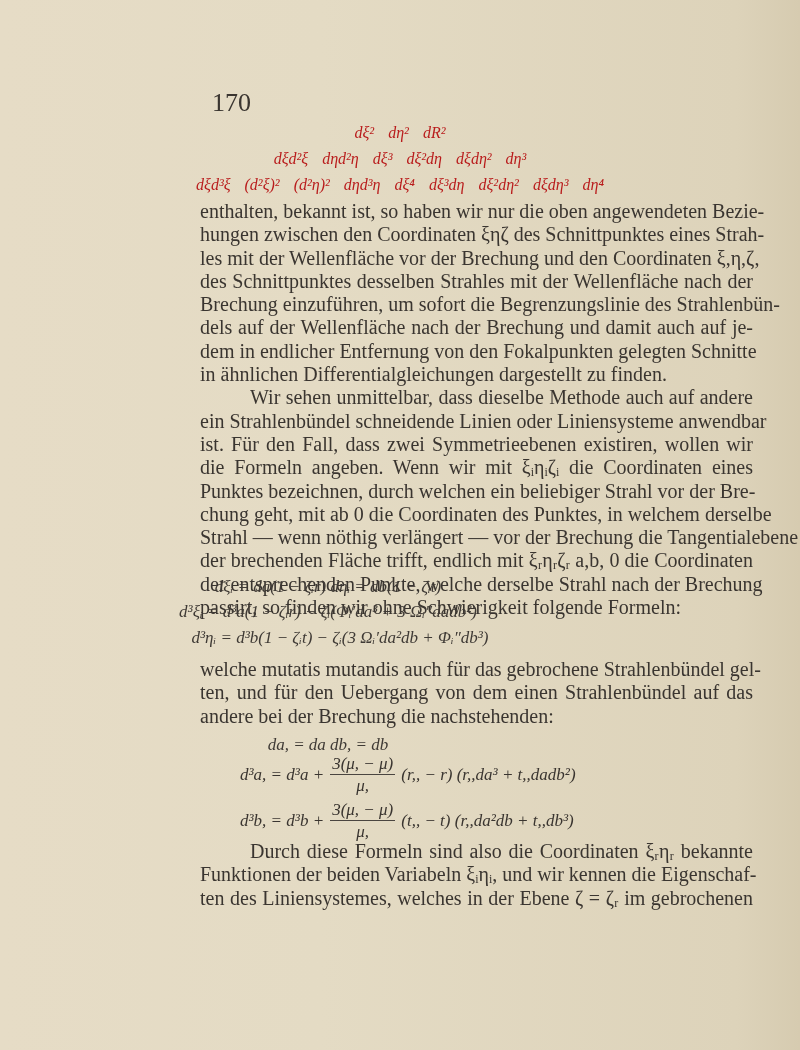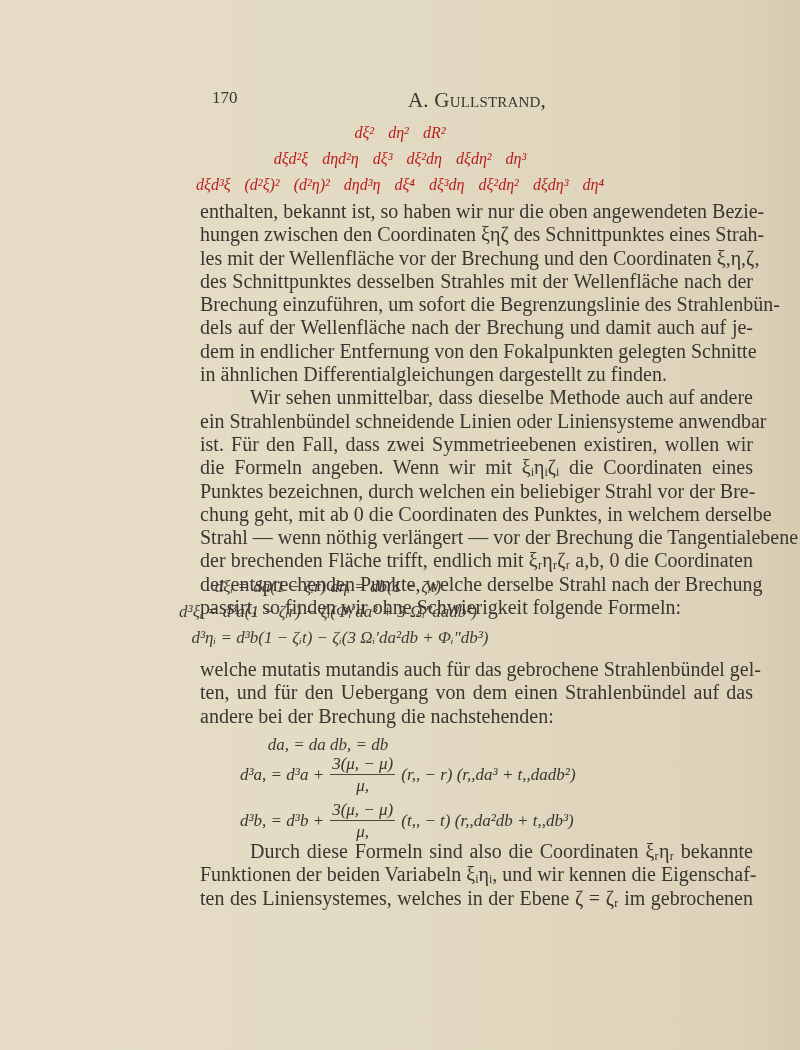--- a/index.html
+++ b/index.html
@@ -5,21 +5,21 @@
   html, body { margin: 0; padding: 0; }
   body {
     width: 800px; height: 1050px; overflow: hidden;
     background: linear-gradient(90deg, #e6dcc6 0%, #e4dbc4 40%, #ddd3ba 92%, #d6cbb0 100%);
     font-family: "Liberation Serif", "DejaVu Serif", serif;
     color: #3a3530;
     position: relative;
   }
   .page { position: absolute; left: 0; top: 0; width: 800px; height: 1050px; }
   .header { position: absolute; top: 88px; left: 0; width: 800px; height: 26px; }
-  .page-number { position: absolute; left: 212px; top: 0; font-size: 17px; }
+  .page-number { position: absolute; left: 212px; top: 0; font-size: 26px; }
   .running-head { position: absolute; left: 408px; top: 0; font-size: 21px; letter-spacing: 0.2px; }
   .running-head .sc { font-variant: small-caps; }
   .eq-line {
     position: absolute; left: 0; width: 800px; text-align: center;
     font-style: italic; font-size: 16px; word-spacing: 10px; white-space: nowrap; color: #b91c1c;
   }
   .body-text { position: absolute; left: 200px; width: 553px; font-size: 20px; line-height: 23.3px; }
   .line { display: block; white-space: nowrap; text-align: justify; text-align-last: justify; height: 23.3px; }
   .line.last { text-align-last: left; }
   .line.indent { padding-left: 50px; }
@@ -32,21 +32,20 @@
   .frac .num { border-bottom: 1px solid #4a4540; padding: 0 2px; }
   .frac .den { padding-top: 1px; }
 </style>
 </head>
 <body>
 
 <div class="page">
 
   <div class="header">
     <span class="page-number">170</span>
-    <span class="running-head"><span>A. G</span><span class="sc">ullstrand,</span></span>
   </div>
 
   <div>
     <div class="eq-line" style="top:124px;">dξ² dη² dR²</div>
     <div class="eq-line" style="top:150px;">dξd²ξ dηd²η dξ³ dξ²dη dξdη² dη³</div>
     <div class="eq-line" style="top:176px;">dξd³ξ (d²ξ)² (d²η)² dηd³η dξ⁴ dξ³dη dξ²dη² dξdη³ dη⁴</div>
   </div>
 
   <div class="body-text" style="top:200px;">
     <span class="line">enthalten, bekannt ist, so haben wir nur die oben angewendeten Bezie-</span>

